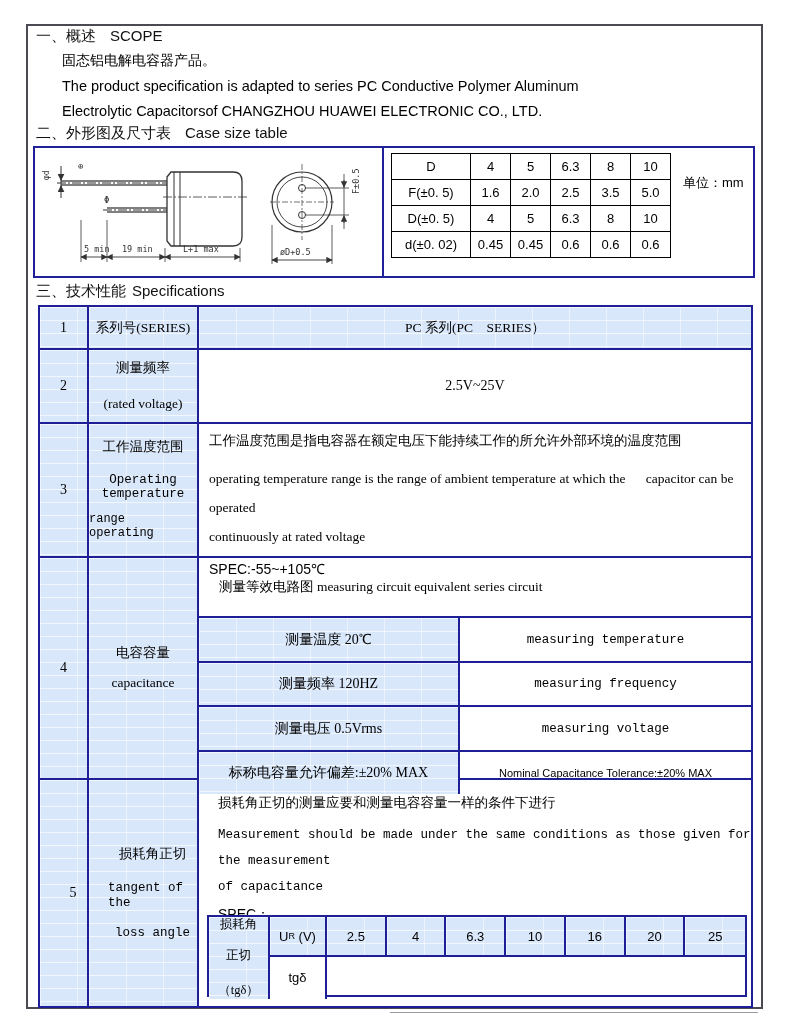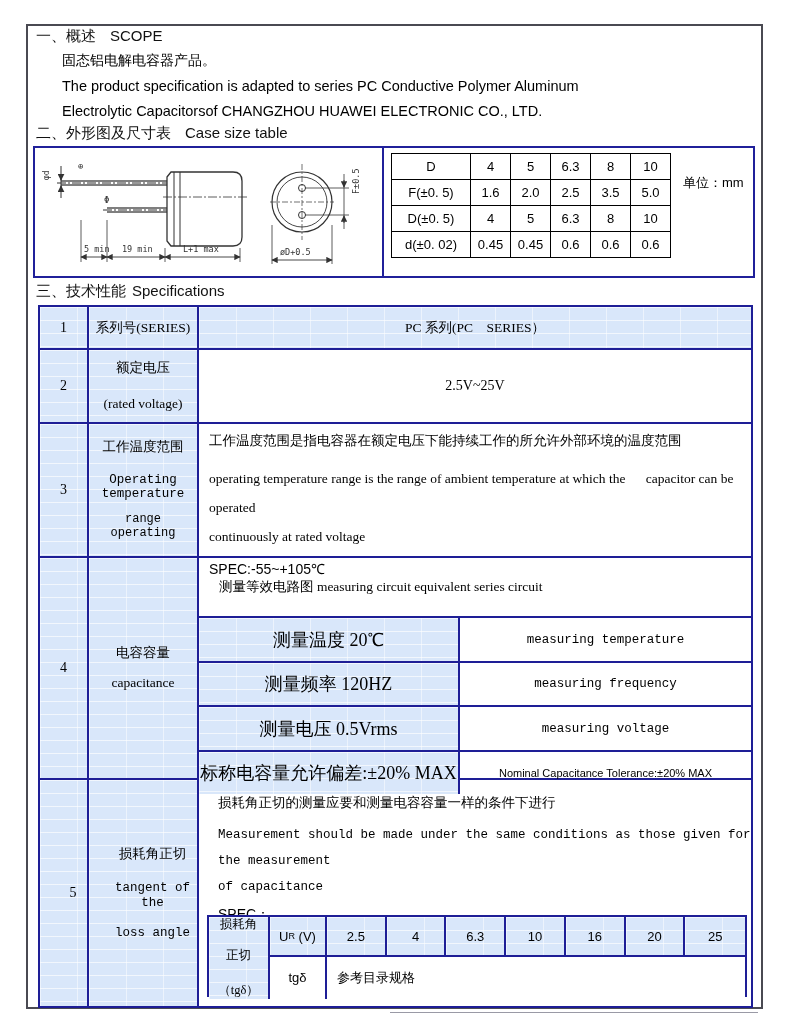--- a/index.html
+++ b/index.html
@@ -50,37 +50,37 @@
   .cell { border-right:2px solid #1e1e96; border-bottom:2px solid #1e1e96; position:relative; }
   .cell.last-col { border-right:none; }
   .cell.last-row { border-bottom:none;padding-left:19px; }
   .blue {
     background-color:#d9e7fa;
     background-image:
       repeating-linear-gradient(to bottom, rgba(255,255,255,.65) 0, rgba(255,255,255,.65) 1px, transparent 1px, transparent 13px),
       repeating-linear-gradient(to right, rgba(255,255,255,.5) 0, rgba(255,255,255,.5) 1px, transparent 1px, transparent 37px);
   }
   .num-cell { display:flex; align-items:center; justify-content:center; font-size:14px; }
-  .lbl-cell { display:flex; flex-direction:column; align-items:center; justify-content:center; text-align:center; font-size:13.5px; line-height:1.15; }
+  .lbl-cell { display:flex; flex-direction:column; align-items:center; justify-content:center; font-size:13.5px; line-height:1.15; }
   .mono { font-family:"Liberation Mono", monospace; }
   .sans { font-family:"Liberation Sans", sans-serif; }
   .center-cell { display:flex; align-items:center; justify-content:center; font-size:13.5px; }
 
   
   .r3-content { padding:8px 10px 0 10px; font-size:13.5px; }
   .r3-cn { white-space:pre-wrap; }
   .r3-en { margin-top:14px; line-height:29px; white-space:pre-wrap; }
   .r3-spec { margin-top:8px; font-family:"Liberation Sans", sans-serif; font-size:14px; }
 
   
   .circuit-strip { height:60px; border-bottom:2px solid #1e1e96; display:flex; align-items:center; padding-left:20px; font-size:13.5px; }
   .cond-row { display:flex; }
   .cond-row.b1 { height:45px; } .cond-row.b2 { height:44px; } .cond-row.b3 { height:45px; } .cond-row.b4 { height:42px; }
   .cond-row:not(.b4) { border-bottom:2px solid #1e1e96; }
-  .cond-left { width:261px; border-right:2px solid #1e1e96; display:flex; align-items:center; justify-content:center; font-size:18px; }
+  .cond-left { width:261px; border-right:2px solid #1e1e96; display:flex; align-items:center; justify-content:center; font-size:14px; }
   .cond-right { flex:1; display:flex; align-items:center; justify-content:center; font-size:11px; }
   .cond-right.mono { font-size:12.5px; }
 
   
   .r5-content { padding-left:10px; font-size:13.5px; }
   .r5-cn { padding-top:14px; white-space:pre-wrap; }
   .r5-en { margin-top:10px; line-height:26px; white-space:pre-wrap; font-family:"Liberation Mono", monospace; font-size:12.5px; }
   .r5-spec { margin-top:6px; font-family:"Liberation Sans", sans-serif; font-size:14px; }
   .loss-table {
     position:absolute; left:8px; top:135px; width:540px; height:82px;
@@ -217,21 +217,21 @@
 <div class="sec-heading" style="left:36px; top:282px;"><span>三、技术性能</span><span class="en" style="margin-left:6px;">Specifications</span></div>
 
 <div class="spec-table">
 
   <div class="cell blue num-cell">1</div>
   <div class="cell blue lbl-cell">系列号(SERIES)</div>
   <div class="cell blue center-cell last-col" style="white-space:pre;">PC 系列(PC　SERIES）</div>
 
   <div class="cell blue num-cell">2</div>
   <div class="cell blue lbl-cell" style="gap:20px;">
-    <div>额定电压</div>
+    <div>测量频率</div>
     <div>(rated voltage)</div>
   </div>
   <div class="cell center-cell last-col" style="font-size:14px;">2.5V~25V</div>
 
   <div class="cell blue num-cell">3</div>
   <div class="cell blue lbl-cell">
     <div>工作温度范围</div>
     <div class="mono" style="margin-top:18px; font-size:12.5px;">Operating</div>
     <div class="mono" style="font-size:12.5px;">temperature</div>
     <div class="mono" style="margin-top:12px; font-size:12px;">range operating</div>
@@ -292,18 +292,17 @@
           <span style="white-space:pre;"> (V)</span>
         </div>
       <div class="lt-cell blue sans">2.5</div>
       <div class="lt-cell blue sans">4</div>
       <div class="lt-cell blue sans">6.3</div>
       <div class="lt-cell blue sans">10</div>
       <div class="lt-cell blue sans">16</div>
       <div class="lt-cell blue sans">20</div>
       <div class="lt-cell blue sans lt-last">25</div>
       <div class="lt-cell lt-bot sans" style="grid-column:2;">tgδ</div>
-      <div class="lt-cell lt-value-long">参考目录规格</div>
     </div>
   </div>
 </div>
 
 <div class="bottom-hairline"></div>
 
 </body></html>

